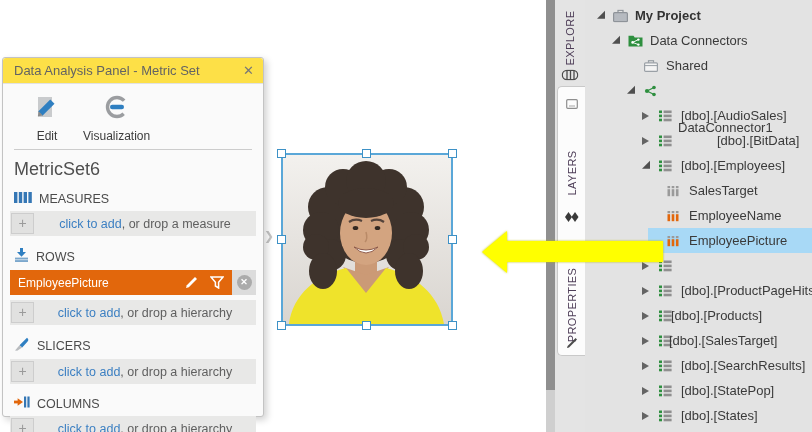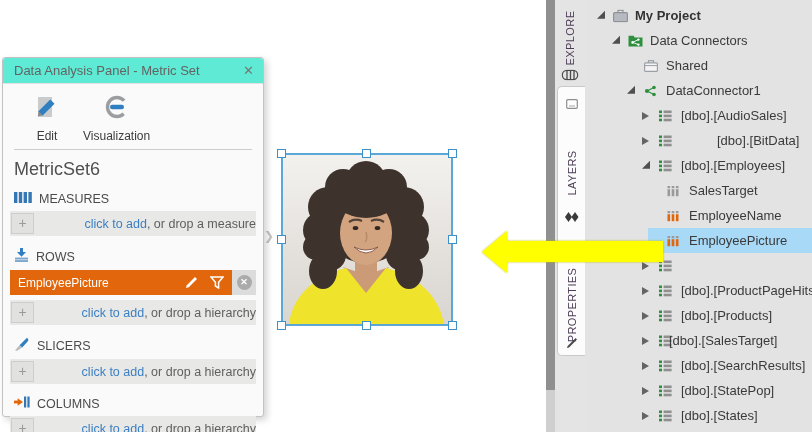--- a/index.html
+++ b/index.html
@@ -2,33 +2,33 @@
 <html style="--accent-orange: #e2670c; --link-blue: #3b7fc2; --tree-highlight: #a8d9f6; --arrow-yellow: #ffff00;"><head>
 <meta charset="utf-8">
 <style>
   html,body{margin:0;padding:0;}
   body{font-family:"Liberation Sans",sans-serif;}
   .screen{position:relative;width:812px;height:432px;background:#ffffff;overflow:hidden;}
 
   
   .dialog{position:absolute;left:2px;top:57px;width:260px;height:358px;background:#fafafa;
     border:1px solid #c3c3c3;border-radius:3px;box-shadow:3px 3px 7px rgba(0,0,0,.18);z-index:10;}
-  .dlg-header{height:25px;background:#5eead4;border-bottom:1px solid #e2e2e2;position:relative;
+  .dlg-header{height:25px;background:#fde047;border-bottom:1px solid #e2e2e2;position:relative;
     font-size:13px;color:#636363;line-height:25px;padding-left:11px;border-radius:3px 3px 0 0;}
   .dlg-close{position:absolute;right:9px;top:0;line-height:25px;font-size:13px;color:#777;cursor:pointer;}
   .dlg-toolbar{display:flex;gap:16px;padding:8px 0 0 24px;}
   .tool-btn{display:flex;flex-direction:column;align-items:center;min-width:40px;cursor:pointer;}
   .tool-btn .lbl{font-size:12px;color:#3c3c3c;margin-top:3px;}
   .dlg-divider{border-top:1px solid #cccccc;margin:6px 11px 0 11px;}
   .metricset-name{font-size:18px;color:#4f4f4f;margin:9px 0 6px 11px;}
   .section-head{display:flex;align-items:center;gap:7px;margin:12px 0 5px 11px;font-size:12.5px;color:#4b4b4b;}
   .add-row{margin:0 7px;height:25px;background:#e8e8e7;display:flex;align-items:center;}
   .plus-box{width:23px;height:21px;margin-left:1px;background:#e1e1e0;border:1px solid #cdcdcd;
     color:#9a9a9a;text-align:center;line-height:19px;font-size:14px;box-sizing:border-box;}
-  .add-text{flex:1;text-align:right;font-size:12.5px;color:#5f5f5f;}
+  .add-text{flex:1;text-align:center;font-size:12.5px;color:#5f5f5f;}
   .add-link{color:var(--link-blue,#3b7fc2);cursor:pointer;}
   .pill-row{margin:0 7px 5px 7px;height:25px;display:flex;}
   .pill{flex:1;background:var(--accent-orange,#e2670c);color:#fff;display:flex;align-items:center;
     padding:0 8px;font-size:12px;}
   .pill .pill-label{flex:1;}
   .pill .picon{display:flex;margin-left:12px;cursor:pointer;}
   .pill-remove{width:24px;background:#dcdcdc;display:flex;align-items:center;justify-content:center;cursor:pointer;}
   .pill-remove .circ{width:15px;height:15px;border-radius:50%;background:#ababab;color:#fff;
     font-size:9px;line-height:15px;text-align:center;font-weight:bold;}
   .edge-chevron{position:absolute;left:264px;top:229px;color:#c4c4c4;font-size:12px;z-index:9;}
@@ -335,21 +335,21 @@
       <div class="tree-row">
         <span class="expander expanded" style="left: 42px;"></span>
         <span class="tree-icon" style="left: 59px;">
           <svg width="13" height="12" viewBox="0 0 13 12">
             <path d="M3 6 L10 2.5 M3 6 L10 9.5" stroke="#2e8f3f" stroke-width="1.2"></path>
             <circle cx="3" cy="6" r="2.1" fill="#2e8f3f"></circle>
             <circle cx="10" cy="2.5" r="1.8" fill="#2e8f3f"></circle>
             <circle cx="10" cy="9.5" r="1.8" fill="#2e8f3f"></circle>
           </svg>
         </span>
-        <span class="tree-label" style="left: 81px;">DataConnector1</span>
+        <span class="tree-label" style="left: 93px; margin-top: 37px;">DataConnector1</span>
       </div>
       <div class="tree-row">
         <span class="expander collapsed" style="left: 57px;"></span>
         <span class="tree-icon" style="left: 74px;">
           <svg width="13" height="12" viewBox="0 0 13 12">
             <rect x="0" y="0.5" width="3" height="2.6" fill="#2e8f3f"></rect>
             <rect x="4.6" y="0.5" width="8" height="2.6" fill="#8f8f8f"></rect>
             <rect x="0" y="4.6" width="3" height="2.6" fill="#2e8f3f"></rect>
             <rect x="4.6" y="4.6" width="8" height="2.6" fill="#8f8f8f"></rect>
             <rect x="0" y="8.7" width="3" height="2.6" fill="#2e8f3f"></rect>
@@ -458,21 +458,21 @@
         <span class="tree-icon" style="left: 74px;">
           <svg width="13" height="12" viewBox="0 0 13 12">
             <rect x="0" y="0.5" width="3" height="2.6" fill="#2e8f3f"></rect>
             <rect x="4.6" y="0.5" width="8" height="2.6" fill="#8f8f8f"></rect>
             <rect x="0" y="4.6" width="3" height="2.6" fill="#2e8f3f"></rect>
             <rect x="4.6" y="4.6" width="8" height="2.6" fill="#8f8f8f"></rect>
             <rect x="0" y="8.7" width="3" height="2.6" fill="#2e8f3f"></rect>
             <rect x="4.6" y="8.7" width="8" height="2.6" fill="#8f8f8f"></rect>
           </svg>
         </span>
-        <span class="tree-label" style="left: 96px;">[dbo].[Products]</span>
+        <span class="tree-label" style="left: 86px;">[dbo].[Products]</span>
       </div>
       <div class="tree-row">
         <span class="expander collapsed" style="left: 57px;"></span>
         <span class="tree-icon" style="left: 74px;">
           <svg width="13" height="12" viewBox="0 0 13 12">
             <rect x="0" y="0.5" width="3" height="2.6" fill="#2e8f3f"></rect>
             <rect x="4.6" y="0.5" width="8" height="2.6" fill="#8f8f8f"></rect>
             <rect x="0" y="4.6" width="3" height="2.6" fill="#2e8f3f"></rect>
             <rect x="4.6" y="4.6" width="8" height="2.6" fill="#8f8f8f"></rect>
             <rect x="0" y="8.7" width="3" height="2.6" fill="#2e8f3f"></rect>

